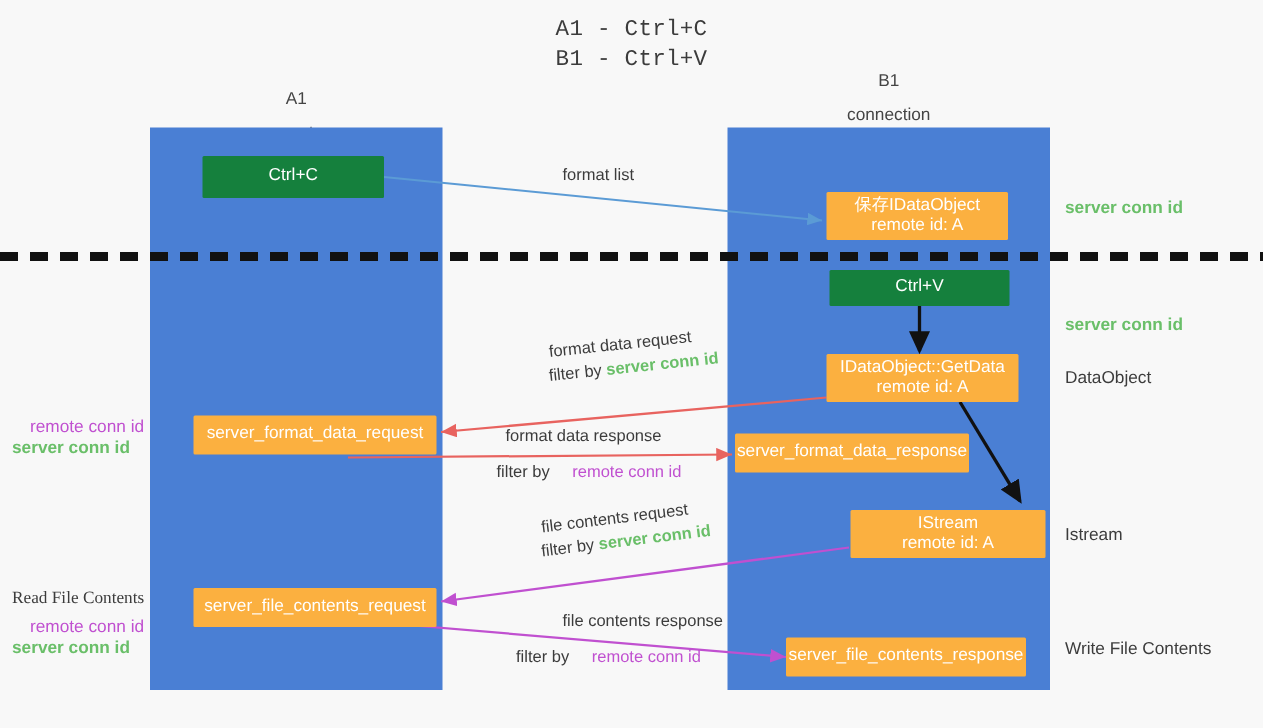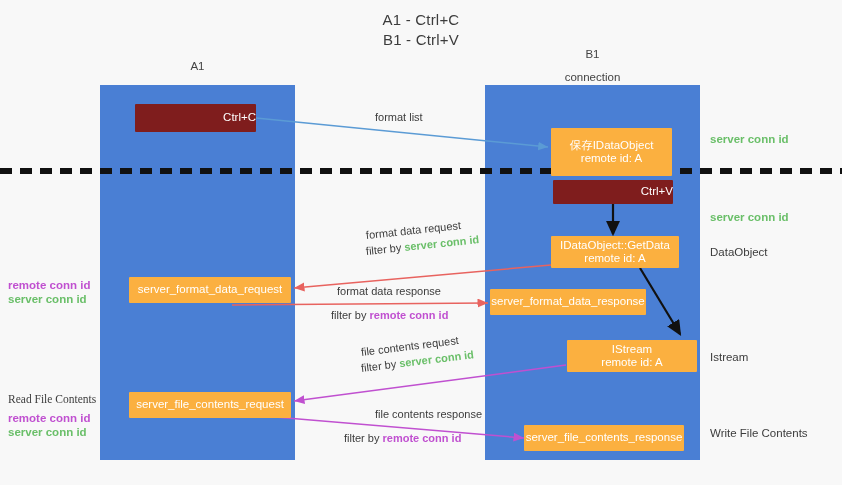--- a/index.html
+++ b/index.html
@@ -23,21 +23,21 @@
 
   
   #title {
     left: 0; right: 0; top: 10px;
     text-align: center;
     font-size: 15px;
     color: #3c3c3c;
     line-height: 20px;
     letter-spacing: 0.2px;
   }
-  #title div { white-space: pre; }
+  #title div { white-space: pre; font-family: Liberation Mono, monospace; }
 
   
   .col-header {
     text-align: center;
     font-size: 11.5px;
     color: #444;
     line-height: 13px;
   }
   .col-header .ch-title { font-size: 11.5px; }
   .col-header .ch-sub { font-size: 11.5px; margin-top: 10px; }
@@ -55,33 +55,33 @@
     display: flex;
     flex-direction: column;
     align-items: center;
     justify-content: center;
     color: #ffffff;
     font-size: 11.5px;
     line-height: 13.5px;
     text-align: center;
     border-radius: 1px;
   }
-  .node.green { background: #7f1d1d; align-items: flex-end; }
+  .node.green { background: #15803d; }
   .node.orange { background: #fbb040; }
   .node .ln2 { font-size: 11.5px; }
 
   
   .caption {
     font-size: 11.5px;
     color: #3c3c3c;
     line-height: 14px;
     white-space: nowrap;
   }
   .green-txt { color: #6abf69; font-weight: bold; }
-  .purple-txt { color: #c050d0; font-weight: bold; }
+  .purple-txt { color: #c050d0; font-weight: normal; margin-left: 12px; }
 
   .stacked { line-height: 14px; }
 
   
   .edge-label {
     font-size: 11px;
     color: #3c3c3c;
     line-height: 15px;
     white-space: nowrap;
   }
@@ -151,21 +151,21 @@
 
     <line x1="240" y1="414" x2="524" y2="438" stroke="#c050d0" stroke-width="1.5" marker-end="url(#ah-purple)"></line>
   </svg>
 
   <div id="dash-line" class="abs"></div>
 
   <div class="abs node green" style="left:135px; top:104px; width:121px; height:28px;">
     <div>Ctrl+C</div>
   </div>
 
-  <div class="abs node orange" style="left:551px; top:128px; width:121px; height:48px;">
+  <div class="abs node orange" style="left:551px; top:128px; width:121px; height:32px;">
     <div>保存IDataObject</div>
     <div class="ln2">remote id: A</div>
   </div>
 
   <div class="abs node green" style="left:553px; top:180px; width:120px; height:24px;">
     <div>Ctrl+V</div>
   </div>
 
   <div class="abs node orange" style="left:551px; top:236px; width:128px; height:32px;">
     <div>IDataObject::GetData</div>

